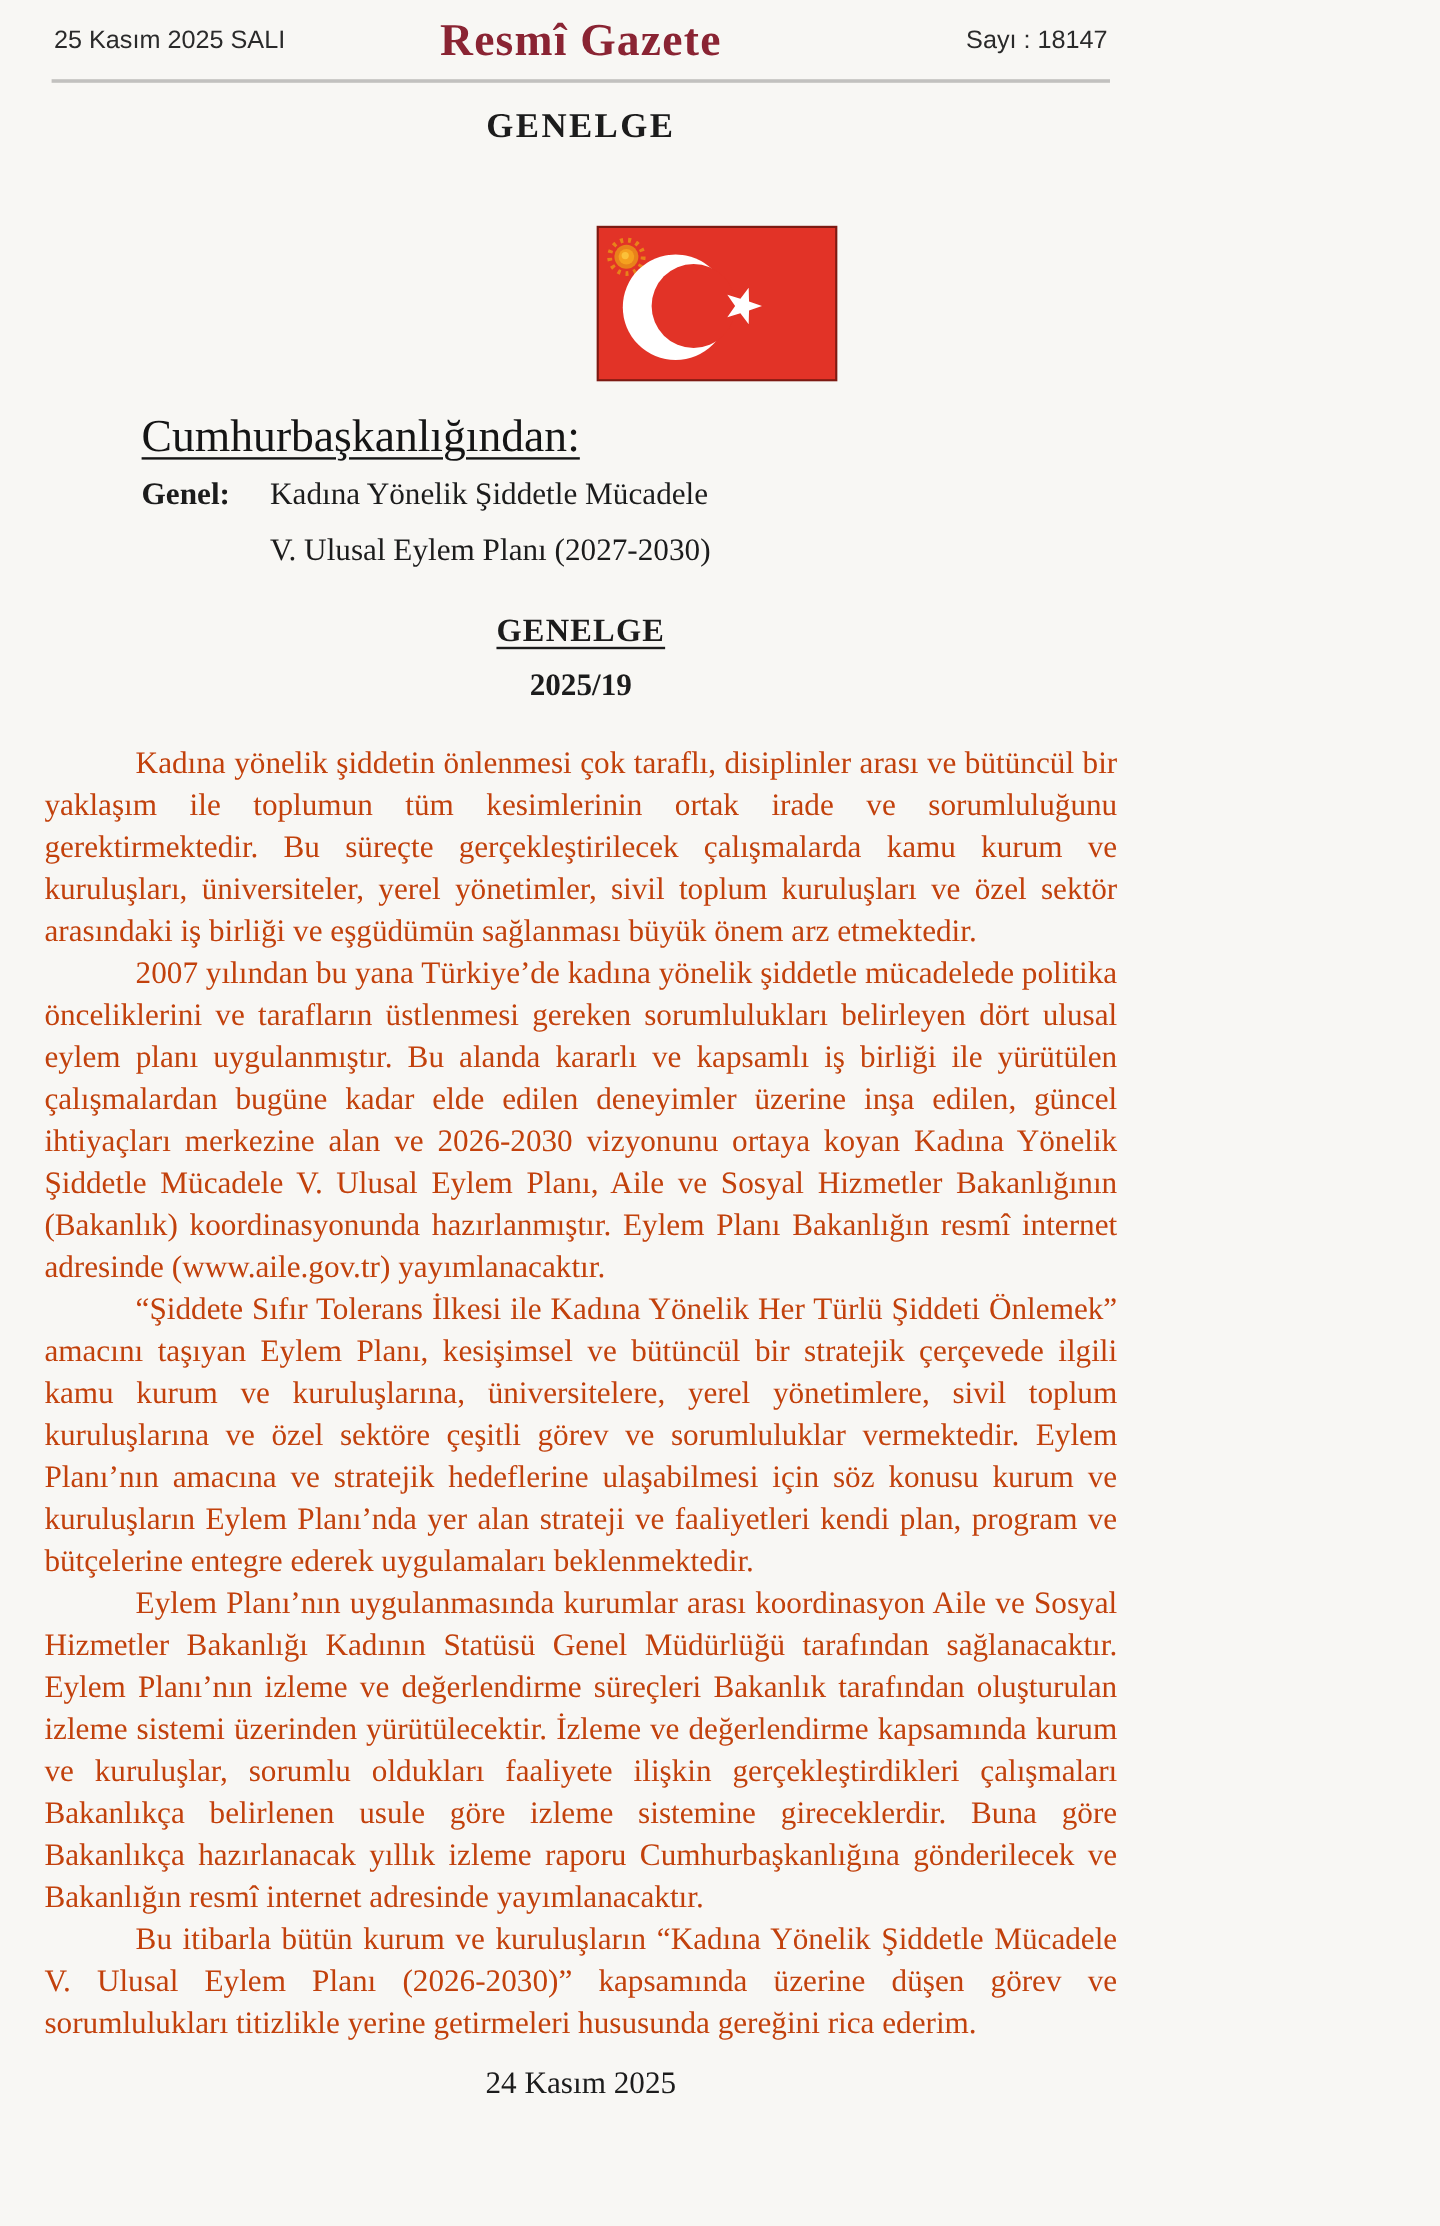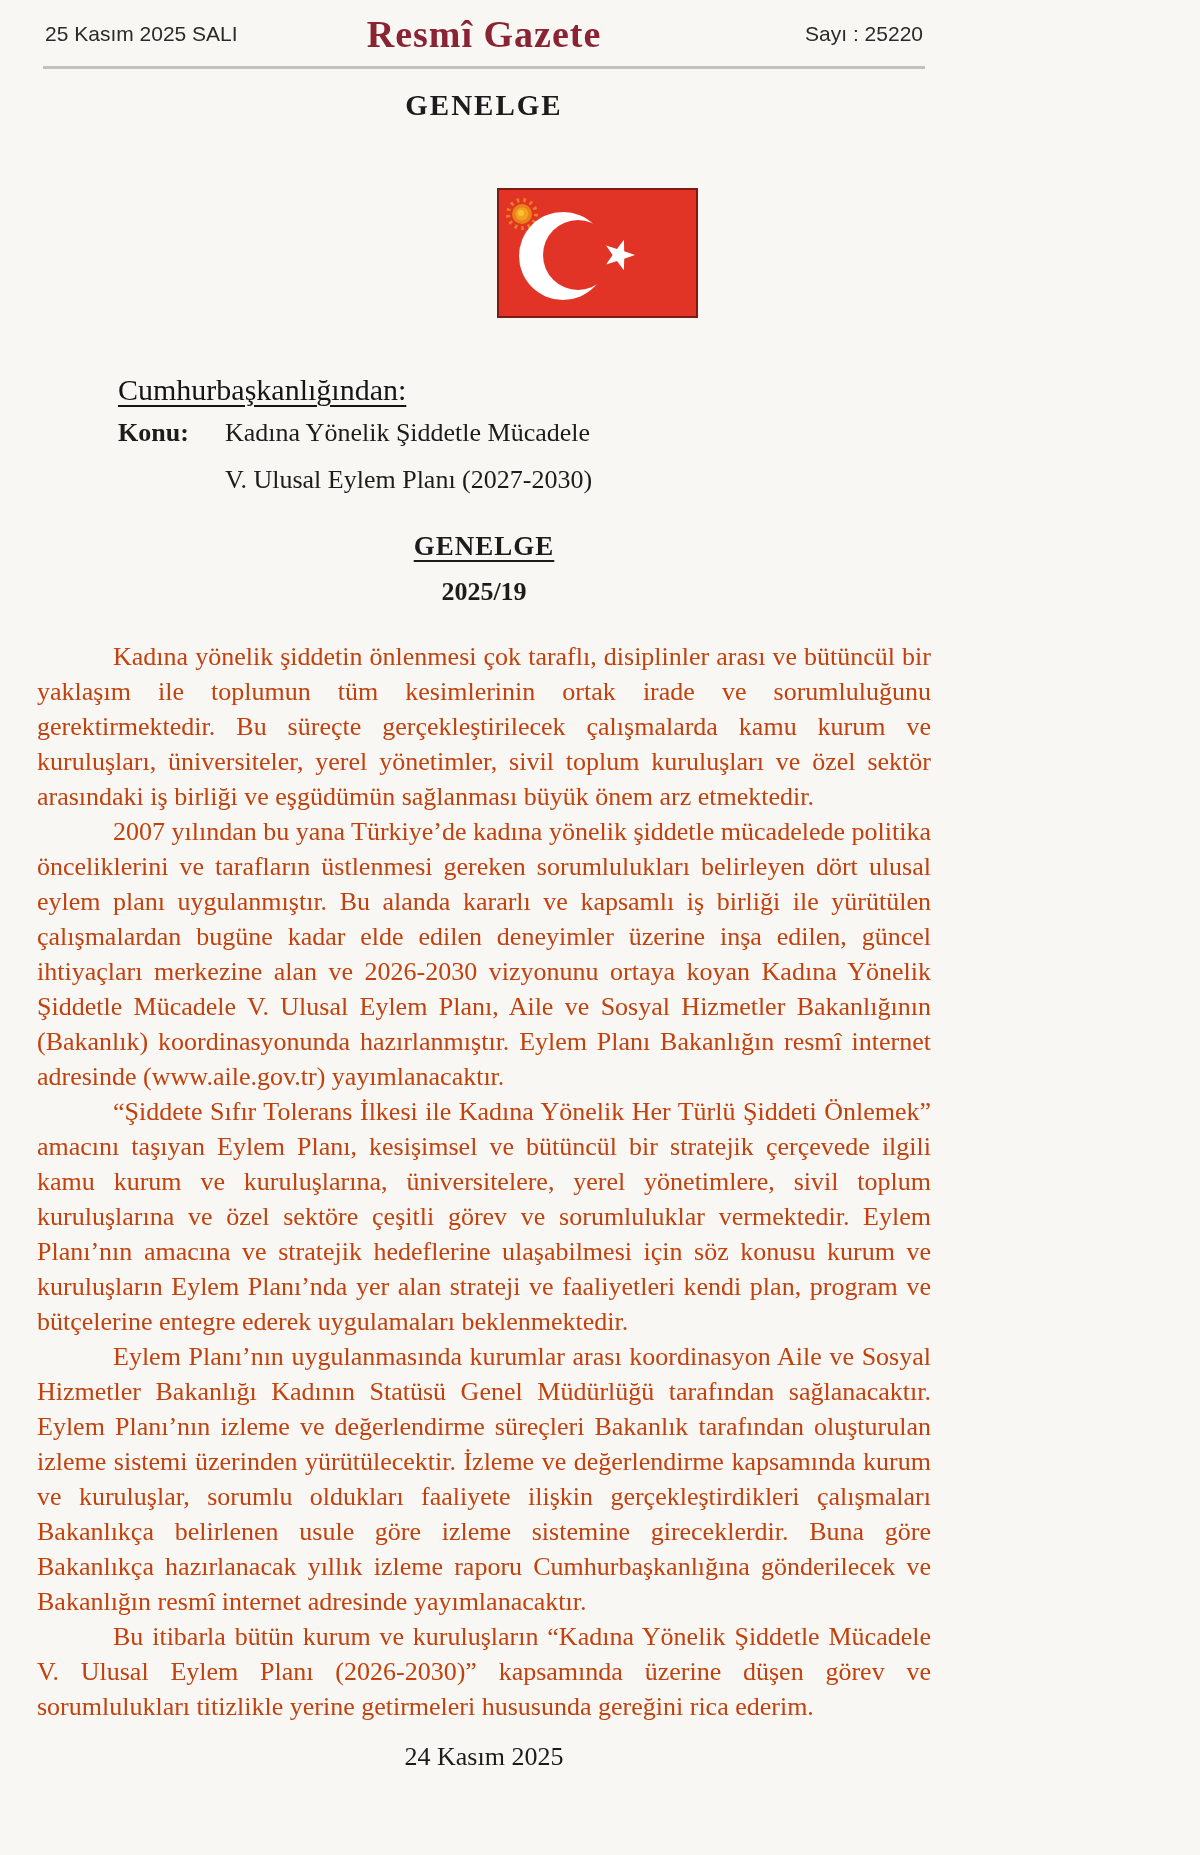--- a/index.html
+++ b/index.html
@@ -63,22 +63,22 @@
   
   .flag-wrap {
     margin: 66px 0 0 460px;
     width: 201px;
     height: 130px;
     line-height: 0;
   }
 
   
   .from-line {
-    margin: 55px 0 0 81px;
-    font-size: 30px;
+    margin: 24px 0 0 81px;
+    font-size: 38px;
     text-decoration: underline;
     text-underline-offset: 5px;
     text-decoration-thickness: 2px;
     color: #151515;
   }
   .subject {
     margin: 9px 0 0 81px;
     font-size: 26px;
     line-height: 34px;
   }
@@ -143,21 +143,21 @@
   }
 </style>
 </head>
 <body>
 
 <div class="page">
 
   <div class="masthead">
     <span class="m-date">25 Kasım 2025 SALI</span>
     <span class="m-title" style="color: rgb(138, 36, 51);">Resmî Gazete</span>
-    <span class="m-issue">Sayı : 25220</span>
+    <span class="m-issue">Sayı : 18147</span>
   </div>
   <div class="rule"></div>
 
   <div class="genelge-top">GENELGE</div>
 
   <div class="flag-wrap">
     <svg width="201" height="130" viewBox="0 0 201 130" xmlns="http://www.w3.org/2000/svg">
       <rect class="flag-red" x="1" y="1" width="199" height="128" fill="#e23327" stroke="#7d1a12" stroke-width="2"></rect>
       <g>
         <circle cx="25" cy="26" r="14" fill="none" stroke="#e8821a" stroke-width="4" stroke-dasharray="2.5 4.2"></circle>
@@ -170,21 +170,21 @@
         <circle class="flag-red" cx="81" cy="67" r="35" fill="#e23327"></circle>
       </g>
       <polygon points="138,67 127.2,63.2 126.9,51.8 120,60.9 109.1,57.6 115.6,67 109.1,76.4 120,73.1 126.9,82.2 127.2,70.8" fill="#ffffff"></polygon>
     </svg>
   </div>
 
   <div class="from-line">Cumhurbaşkanlığından:</div>
 
   <div class="subject">
     <div>
-      <span class="s-label">Konu:</span><span>Kadına Yönelik Şiddetle Mücadele</span>
+      <span class="s-label">Genel:</span><span>Kadına Yönelik Şiddetle Mücadele</span>
     </div>
     <div class="s-line2">V. Ulusal Eylem Planı (2027-2030)</div>
   </div>
 
   <div class="circ-title">GENELGE</div>
   <div class="circ-no">2025/19</div>
 
   <div class="body-text">
     <p>Kadına yönelik şiddetin önlenmesi çok taraflı, disiplinler arası ve bütüncül bir yaklaşım ile toplumun tüm kesimlerinin ortak irade ve sorumluluğunu gerektirmektedir. Bu süreçte gerçekleştirilecek çalışmalarda kamu kurum ve kuruluşları, üniversiteler, yerel yönetimler, sivil toplum kuruluşları ve özel sektör arasındaki iş birliği ve eşgüdümün sağlanması büyük önem arz etmektedir.</p>
     <p>2007 yılından bu yana Türkiye’de kadına yönelik şiddetle mücadelede politika önceliklerini ve tarafların üstlenmesi gereken sorumlulukları belirleyen dört ulusal eylem planı uygulanmıştır. Bu alanda kararlı ve kapsamlı iş birliği ile yürütülen çalışmalardan bugüne kadar elde edilen deneyimler üzerine inşa edilen, güncel ihtiyaçları merkezine alan ve 2026-2030 vizyonunu ortaya koyan Kadına Yönelik Şiddetle Mücadele V. Ulusal Eylem Planı, Aile ve Sosyal Hizmetler Bakanlığının (Bakanlık) koordinasyonunda hazırlanmıştır. Eylem Planı Bakanlığın resmî internet adresinde (www.aile.gov.tr) yayımlanacaktır.</p>

